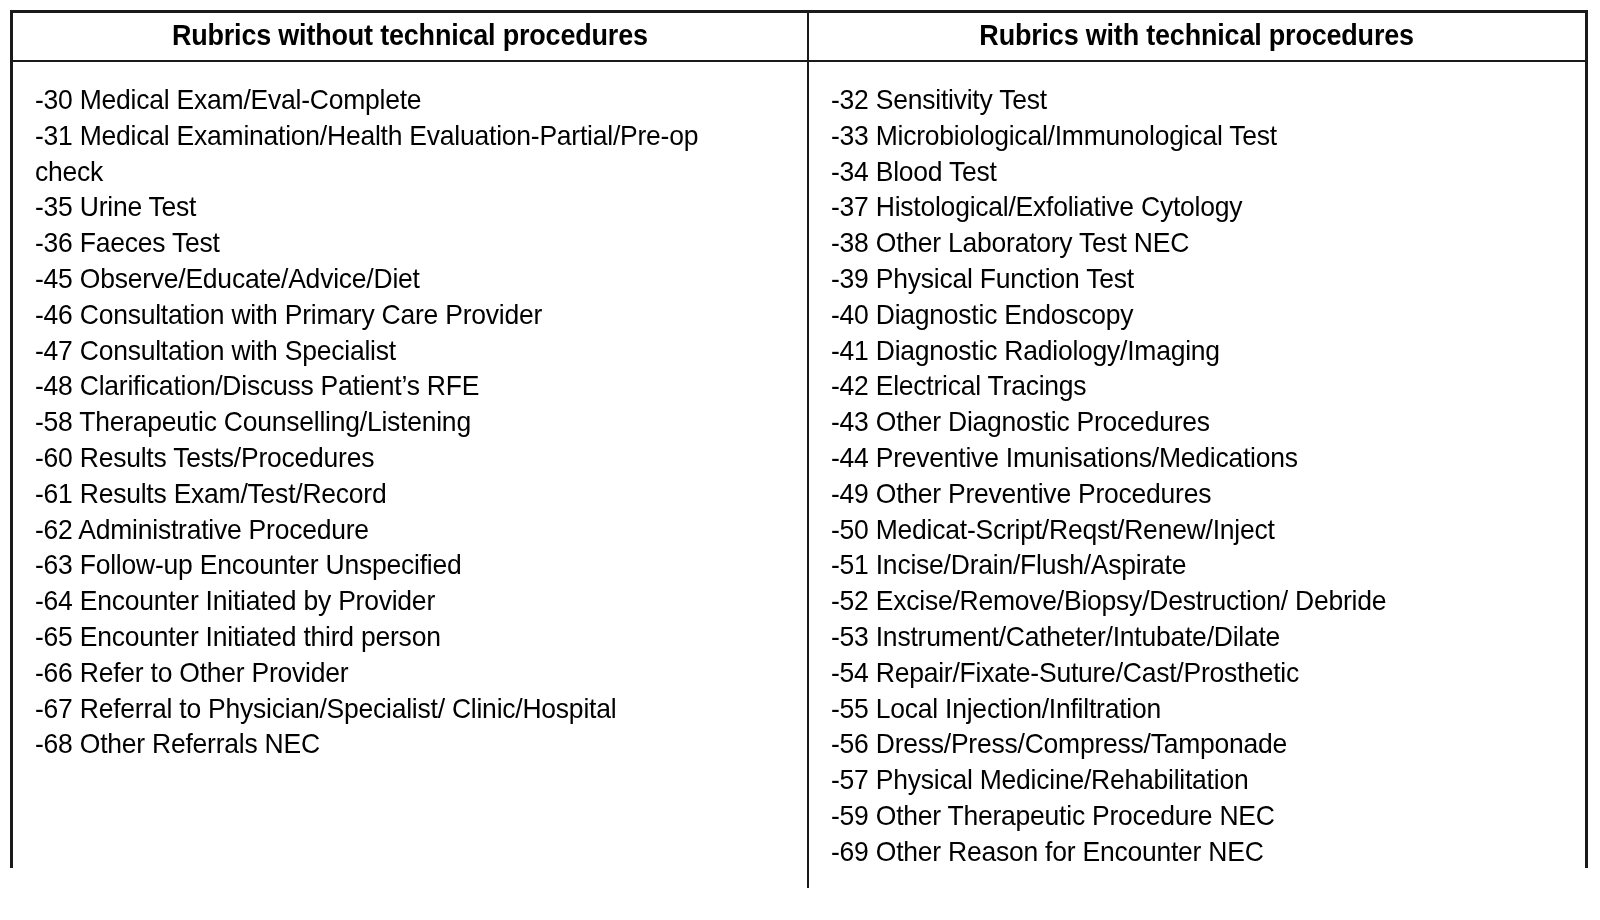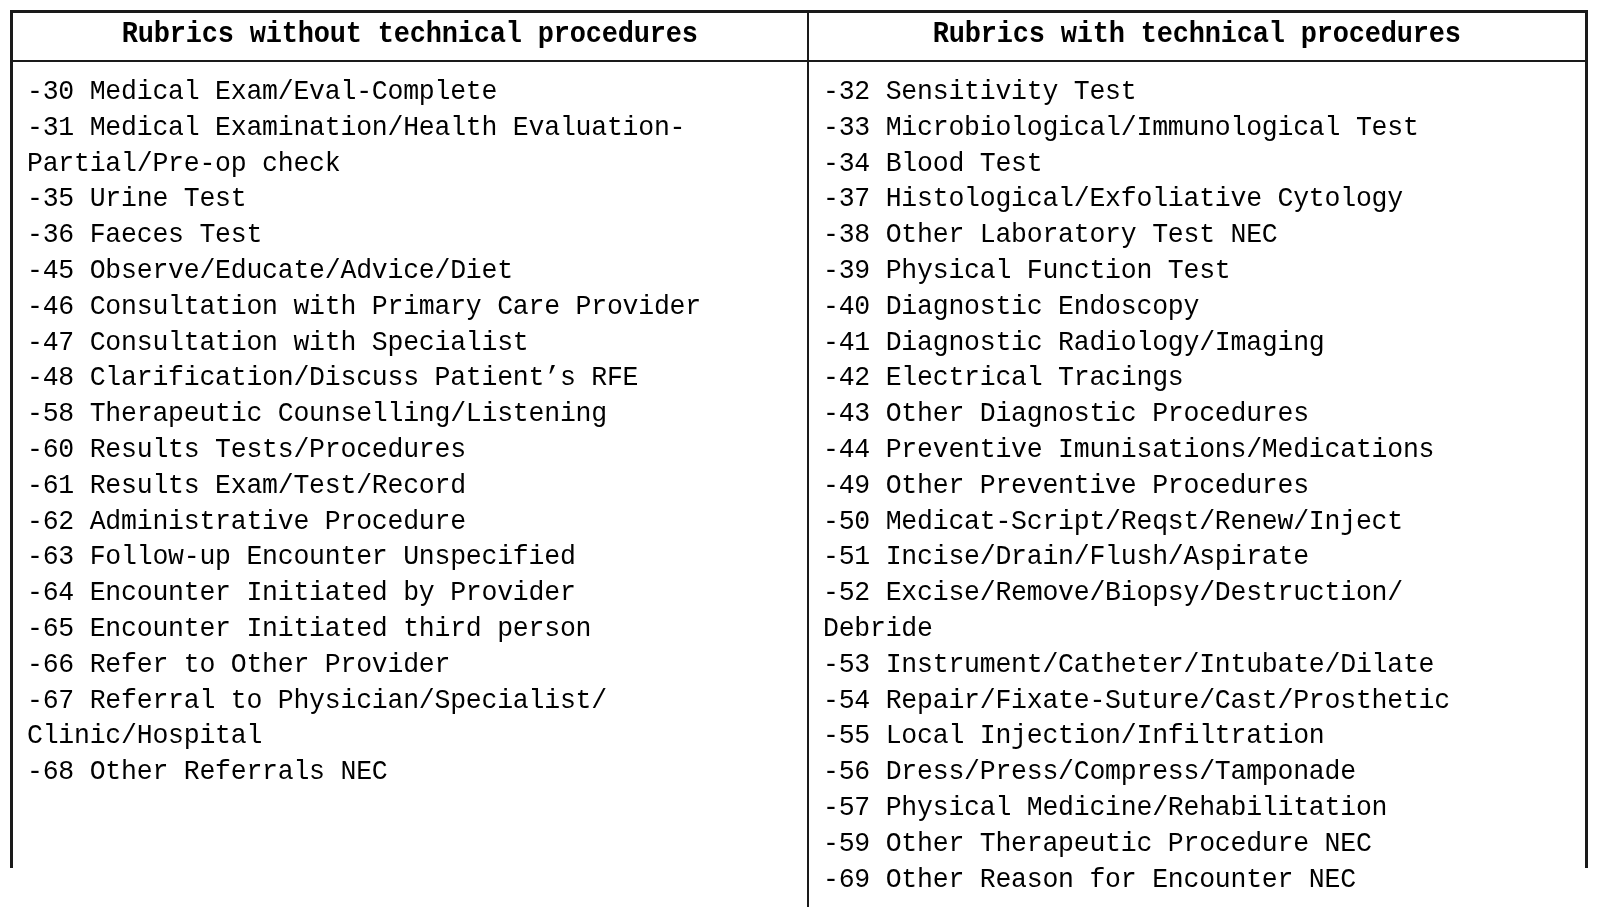--- a/index.html
+++ b/index.html
@@ -13,21 +13,20 @@
     font-family: "Liberation Sans", "DejaVu Sans", sans-serif;
     color: #000000;
     overflow: hidden;
   }
 
   .page {
     position: relative;
     width: 1600px;
     height: 920px;
     box-sizing: border-box;
-    font-family: Liberation Mono, monospace;
   }
 
   .table-wrap {
     position: absolute;
     left: 10px;
     top: 10px;
     width: 1578px;
     height: 858px;
     box-sizing: border-box;
     border: 3px solid #1a1a1a;
@@ -70,21 +69,21 @@
   .rubric-table thead th.hdr-left  { border-right: 2px solid #1a1a1a; }
 
   .rubric-table tbody td {
     padding: 8px 4px 6px 10px;
     font-size: 0;
   }
   .rubric-table tbody td.body-left  { border-right: 2px solid #1a1a1a; }
 
   .entry-list {
     list-style: none;
-    margin: 4px;
+    margin: 12px;
     padding: 0;
   }
 
   .entry {
     font-size: 28.5px;
     line-height: 35.8px;
     font-weight: normal;
     letter-spacing: -0.25px;
     white-space: normal;
     word-break: normal;

